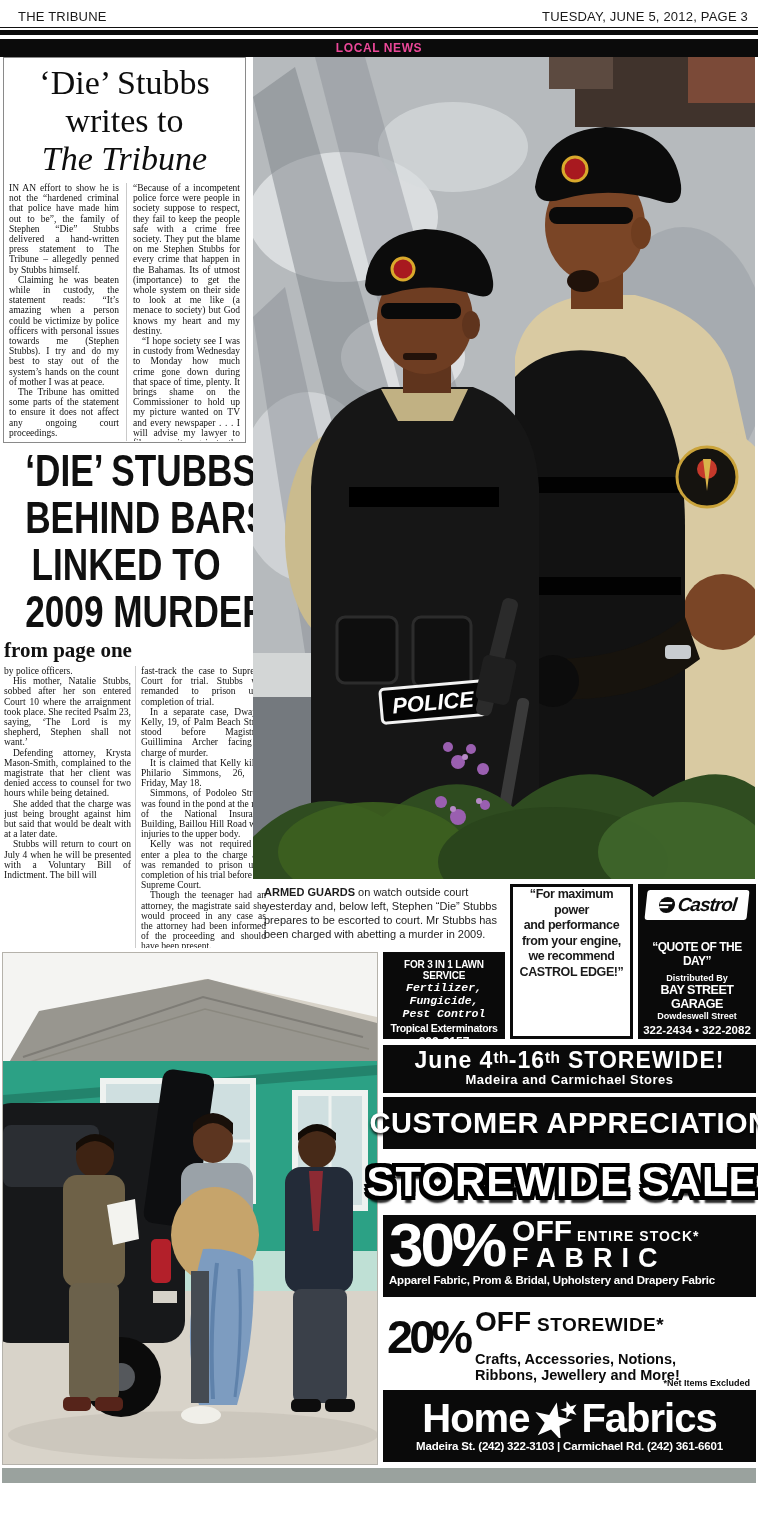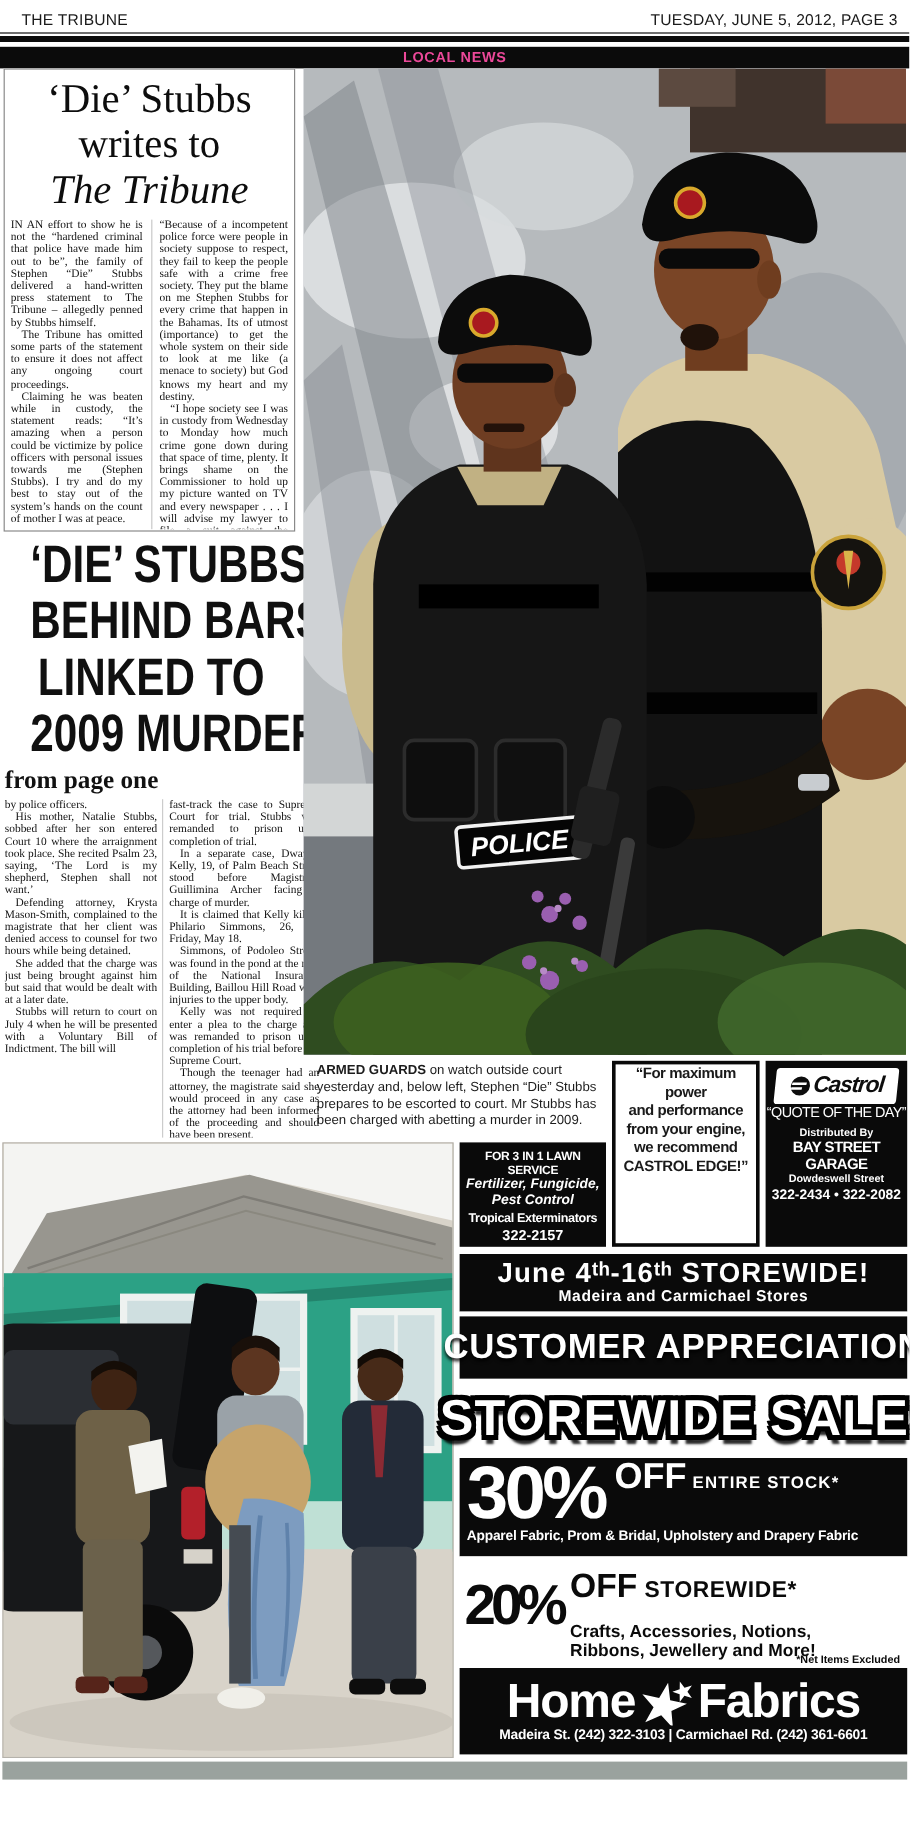--- a/index.html
+++ b/index.html
@@ -37,33 +37,33 @@
   .photo1 svg,.photo2 svg{display:block;}
 
   
   .caption{left:264px;top:885px;width:242px;font-family:"Liberation Sans",sans-serif;font-size:11px;line-height:14px;color:#1c1c1c;text-align:left;}
   .caption b{font-weight:bold;}
 
   
   .adblack{background:#0a0a0a;color:#fff;font-family:"Liberation Sans",sans-serif;text-align:center;box-sizing:border-box;}
   .lawn{left:383px;top:952px;width:122px;height:87px;padding-top:7px;}
   .lawn .l1{font-weight:bold;font-size:10px;letter-spacing:-.2px;}
-  .lawn .l2,.lawn .l3{font-family:Liberation Sans, sans-serif;font-style:italic;font-weight:bold;font-size:11.5px;line-height:13px;}
+  .lawn .l2,.lawn .l3{font-family:Liberation Mono, monospace;font-style:italic;font-weight:bold;font-size:11.5px;line-height:13px;}
   .lawn .l4{font-weight:bold;font-size:10.5px;letter-spacing:-.3px;margin-top:2px;}
   .lawn .l5{font-weight:bold;font-size:12px;margin-top:1px;}
 
   .quotead{left:510px;top:884px;width:123px;height:155px;border:3px solid #0a0a0a;box-sizing:border-box;background:#fff;
            display:flex;align-items:flex-start;justify-content:center;text-align:center;}
   .quotead div{font-family:"Liberation Sans",sans-serif;font-weight:bold;font-size:12.5px;line-height:15.5px;color:#1a1a1a;white-space:pre-line;letter-spacing:-.4px;}
 
   .castrol{left:638px;top:884px;width:118px;height:155px;padding-top:6px;}
   .clogo{margin:0 auto;width:102px;height:30px;background:#fff;border-radius:3px;transform:skewX(-6deg);
          display:flex;align-items:center;justify-content:center;gap:2px;}
   .clogo .ctext{font-family:"Liberation Sans",sans-serif;font-weight:bold;font-style:italic;font-size:19px;color:#0d0d0d;letter-spacing:-1px;}
-  .castrol .qod{font-weight:normal;font-size:12px;letter-spacing:-.5px;margin-top:0;}
+  .castrol .qod{font-weight:bold;font-size:12px;letter-spacing:-.5px;margin-top:20px;}
   .castrol .dist{font-weight:bold;font-size:9px;margin-top:5px;}
   .castrol .gar{font-weight:bold;font-size:12.5px;letter-spacing:-.5px;line-height:14px;}
   .castrol .str{font-weight:bold;font-size:9px;}
   .castrol .ph{font-weight:bold;font-size:11.5px;margin-top:3px;}
 
   
   .photo2{left:2px;top:952px;width:374px;height:511px;border:1px solid #b5b2ab;box-sizing:content-box;background:#d8d3c9;}
 
   
   .sale{left:383px;top:1045px;width:373px;height:417px;font-family:"Liberation Sans",sans-serif;}
@@ -117,22 +117,22 @@
 
   <div class="abs a1box news">
     <div class="a1head">
       <div>‘Die’ Stubbs</div>
       <div>writes to</div>
       <div class="it">The Tribune</div>
     </div>
     <div class="a1cols">
       <div class="a1col">
         <p class="first">IN AN effort to show he is not the “hardened criminal that police have made him out to be”, the family of Stephen “Die” Stubbs delivered a hand-written press statement to The Tribune – allegedly penned by Stubbs himself.</p>
+        <p>Claiming he was beaten while in custody, the statement reads: “It’s amazing when a person could be victimize by police officers with personal issues towards me (Stephen Stubbs). I try and do my best to stay out of the system’s hands on the count of mother I was at peace.</p>
         <p>The Tribune has omitted some parts of the statement to ensure it does not affect any ongoing court proceedings.</p>
-        <p>Claiming he was beaten while in custody, the statement reads: “It’s amazing when a person could be victimize by police officers with personal issues towards me (Stephen Stubbs). I try and do my best to stay out of the system’s hands on the count of mother I was at peace.</p>
       </div>
       <div class="a1col right">
         <p class="first">“Because of a incompetent police force were people in society suppose to respect, they fail to keep the people safe with a crime free society. They put the blame on me Stephen Stubbs for every crime that happen in the Bahamas. Its of utmost (importance) to get the whole system on their side to look at me like (a menace to society) but God knows my heart and my destiny.</p>
         <p>“I hope society see I was in custody from Wednesday to Monday how much crime gone down during that space of time, plenty. It brings shame on the Commissioner to hold up my picture wanted on TV and every newspaper . . . I will advise my lawyer to file a suit against the Commissioner of Police.”</p>
       </div>
     </div>
   </div>
 
   <div class="abs a2head">
     <span class="hl">‘DIE’ STUBBS</span>
@@ -362,20 +362,21 @@
       <span class="bubble">STOREWIDE SALE!</span>
     </div>
     <div class="off30">
       <div class="row">
         <div class="pct">30%</div>
         <div class="rightcol">
           <div class="r1">
             <span class="off">OFF</span>
             <span class="stock">ENTIRE STOCK*</span>
           </div>
+          <div class="fab">FABRIC</div>
         </div>
       </div>
       <div class="sub">Apparel Fabric, Prom &amp; Bridal, Upholstery and Drapery Fabric</div>
     </div>
     <div class="gap" style="height:6px;"></div>
     <div class="off20">
       <div class="row">
         <div class="pct">20%</div>
         <div class="rightcol">
           <div class="r1">

